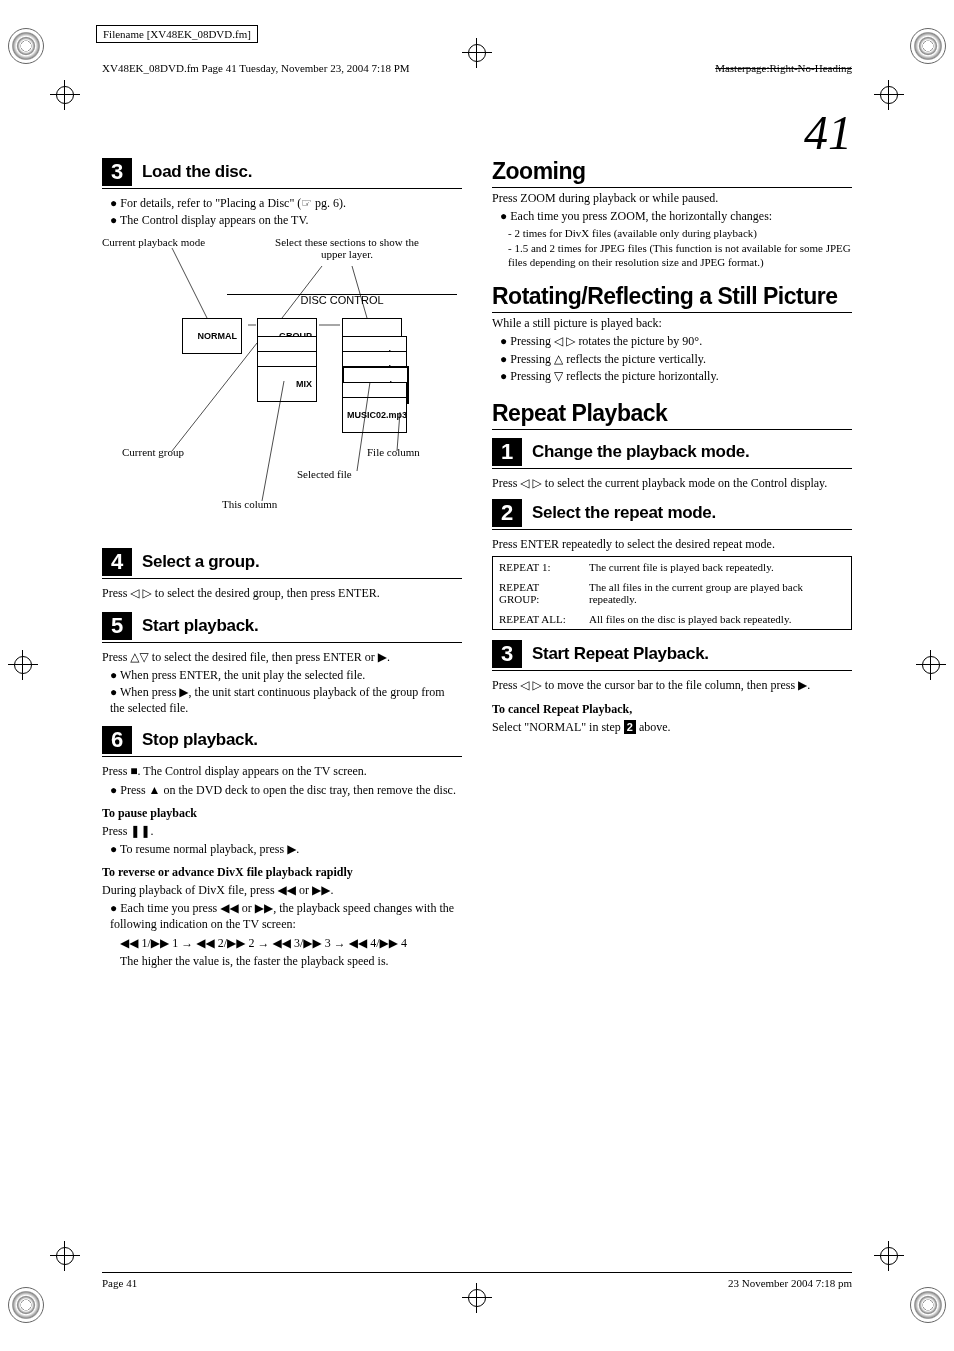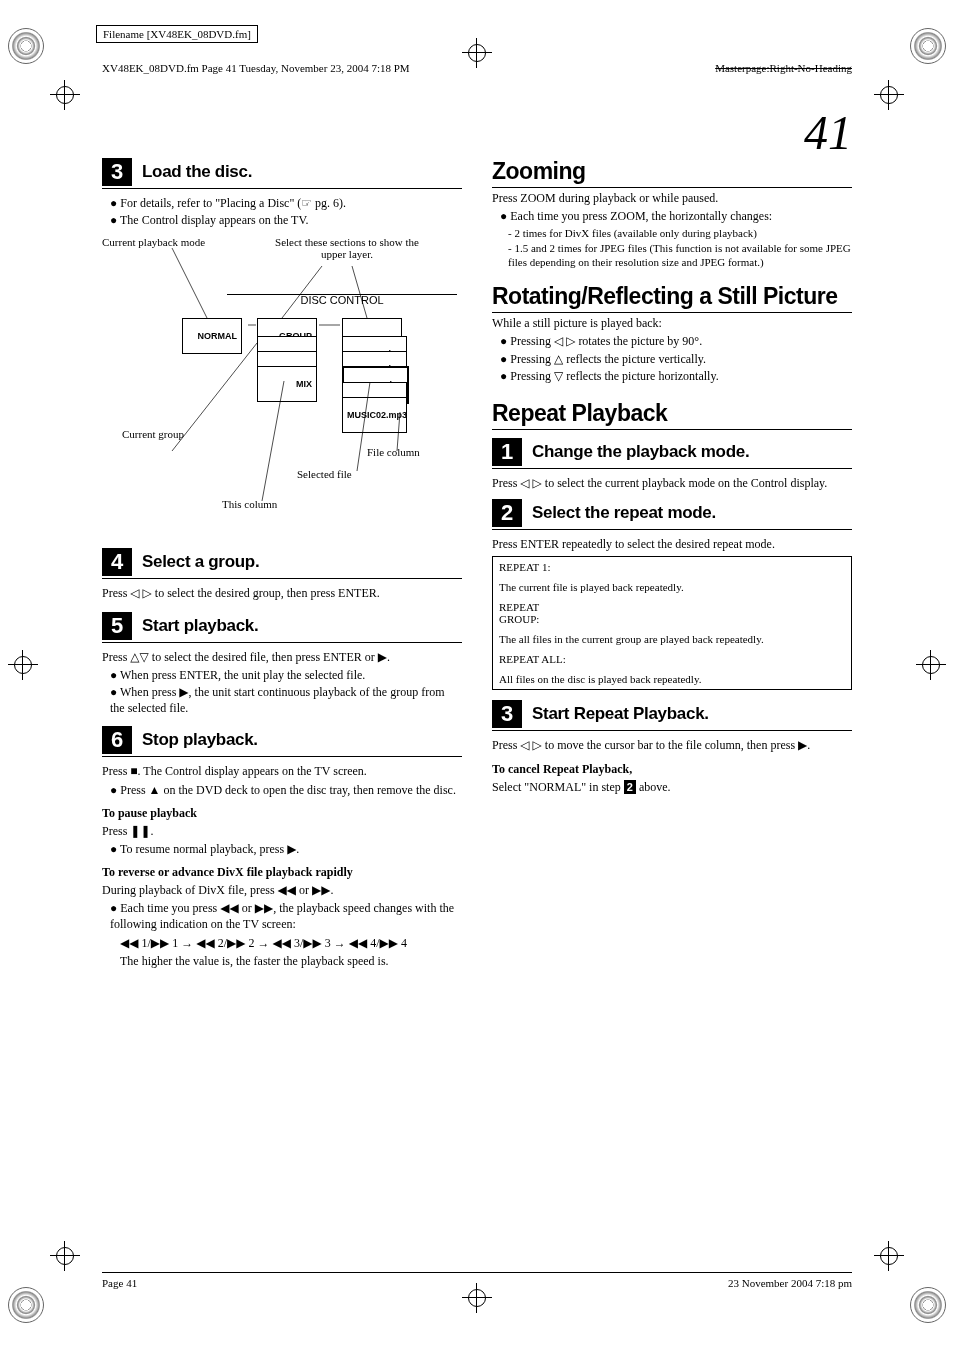--- a/index.html
+++ b/index.html
@@ -144,21 +144,20 @@
   }
   .sub-indent { margin-left: 16px; font-size: 11px; line-height: 1.3; }
   .bold-title { font-weight: bold; margin-top: 8px; }
   .repeat-table {
     border: 1px solid #000;
     margin: 4px 0;
     font-size: 11px;
   }
   .repeat-table .r-row {
     display: flex;
-    flex-direction: column;
   }
   .repeat-table .r-cell-l {
     width: 78px;
     padding: 4px 6px;
     text-align: left;
   }
   .repeat-table .r-cell-r {
     flex: 1;
     padding: 4px 6px;
   }
@@ -267,21 +266,21 @@
           <line x1="220" y1="30" x2="180" y2="82" stroke="#000" stroke-width="0.7"></line>
           <line x1="250" y1="30" x2="265" y2="82" stroke="#000" stroke-width="0.7"></line>
           <line x1="70" y1="215" x2="155" y2="107" stroke="#000" stroke-width="0.7"></line>
           <line x1="295" y1="215" x2="298" y2="176" stroke="#000" stroke-width="0.7"></line>
           <line x1="255" y1="235" x2="268" y2="146" stroke="#000" stroke-width="0.7"></line>
           <line x1="160" y1="265" x2="182" y2="145" stroke="#000" stroke-width="0.7"></line>
           <line x1="146" y1="89" x2="154" y2="89" stroke="#000" stroke-width="0.7"></line>
           <line x1="217" y1="89" x2="238" y2="89" stroke="#000" stroke-width="0.7"></line>
         </svg>
 
-        <div class="diag-label" style="top:192px;left:20px;">Current group</div>
+        <div class="diag-label" style="top:210px;left:20px;">Current group</div>
         <div class="diag-label" style="top:210px;left:265px;">File column</div>
         <div class="diag-label" style="top:232px;left:195px;">Selected file</div>
         <div class="diag-label" style="top:262px;left:120px;">This column</div>
       </div>
 
       <div class="step-row">
         <div class="step-num">4</div>
         <div class="step-title">Select a group.</div>
       </div>
       <div class="para">Press ◁ ▷ to select the desired group, then press ENTER.</div>

